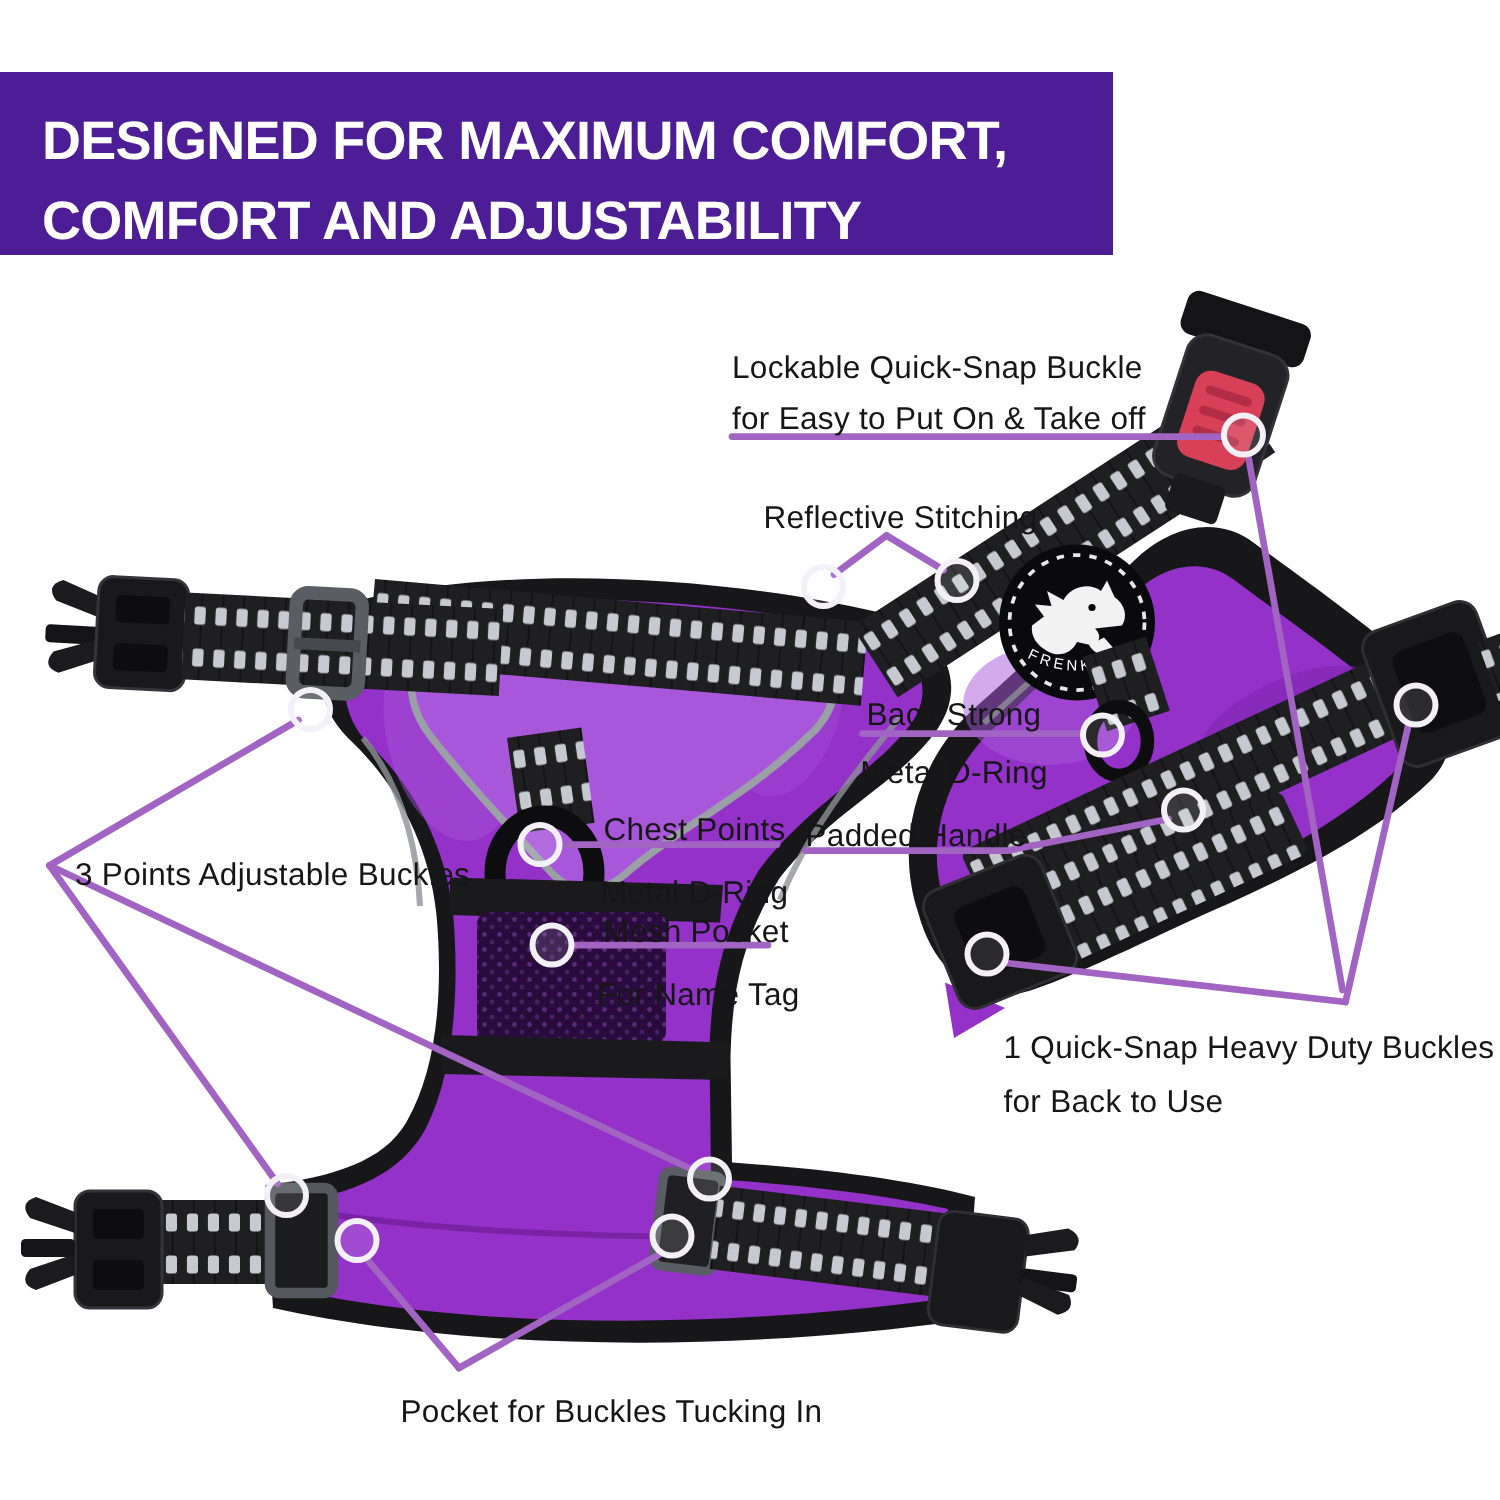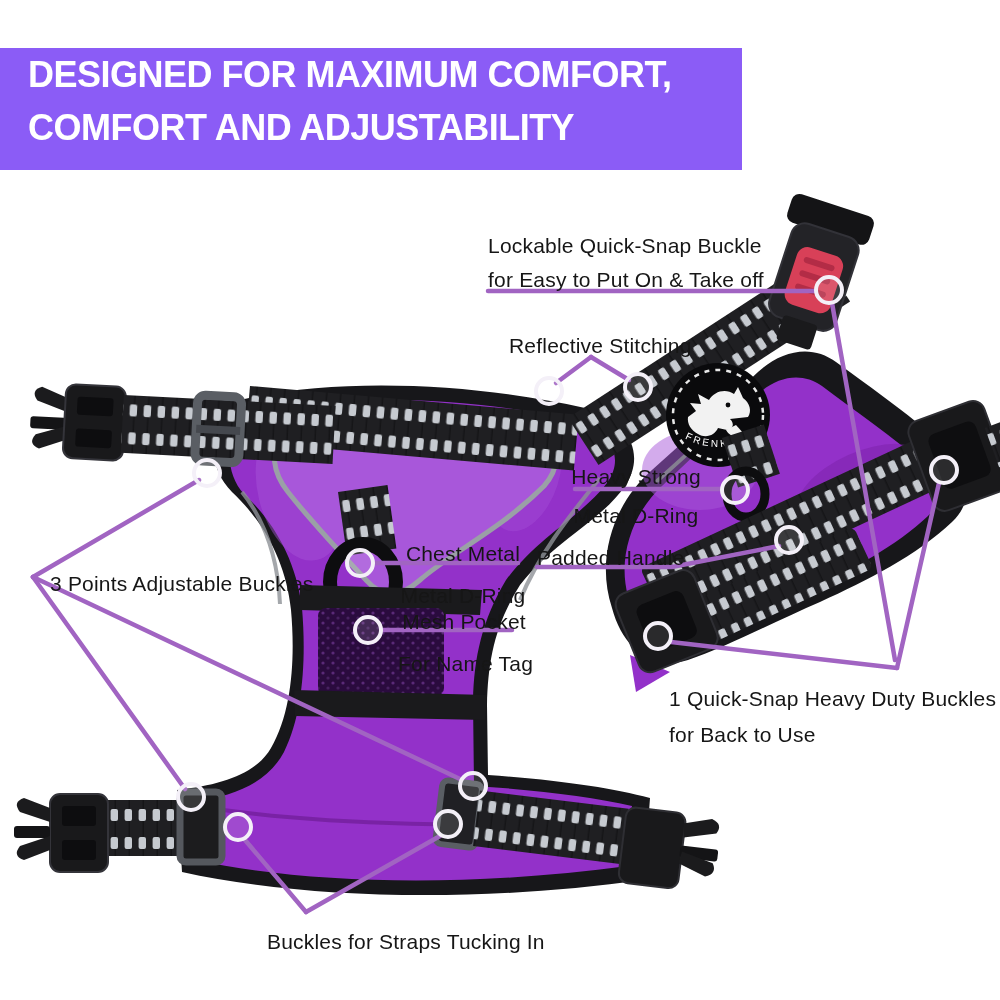--- a/index.html
+++ b/index.html
@@ -1,21 +1,21 @@
 <!DOCTYPE html>
 <html><head>
 <meta charset="utf-8">
 <style>
   html,body{margin:0;padding:0;background:#ffffff;}
   #stage{position:relative;width:1000px;height:1000px;background:#ffffff;overflow:hidden;
          font-family:"Liberation Sans", sans-serif;}
   #art{position:absolute;left:0;top:0;}
-  .banner{position:absolute;left:0;top:48px;width:742px;height:122px;background:#8b5cf6;
+  .banner{position:absolute;left:0;top:48px;width:742px;height:122px;background:#4c1d95;
           color:#ffffff;font-weight:bold;font-size:36px;line-height:53px;
-          padding:0 0 0 28px;box-sizing:border-box;letter-spacing:-0.5px;}
+          padding:19px 0 0 28px;box-sizing:border-box;letter-spacing:-0.5px;}
   .banner span{display:block;white-space:nowrap;}
   .lbl{position:absolute;font-size:21px;line-height:34px;color:#161616;white-space:nowrap;
        letter-spacing:0.2px;}
   .lbl.center{text-align:center;}
   .lbl span{display:block;}
   .lh39{line-height:39px;} .lh42{line-height:42px;} .lh36{line-height:36px;}
 </style>
 </head>
 <body>
 
@@ -221,26 +221,26 @@
   <div class="lbl" style="left:488px;top:229px;">
     <span>Lockable Quick-Snap Buckle</span>
     <span>for Easy to Put On &amp; Take off</span>
   </div>
 
   <div class="lbl" style="left:509px;top:329px;">
     <span>Reflective Stitching</span>
   </div>
 
   <div class="lbl center lh39" style="left:556px;top:457px;width:160px;">
-    <span>Heavy Strong</span>
+    <span>Back Strong</span>
     <span>Metal D-Ring</span>
   </div>
 
   <div class="lbl center lh42" style="left:398px;top:533px;width:130px;">
-    <span>Chest Metal</span>
+    <span>Chest Points</span>
     <span>Metal D-Ring</span>
   </div>
 
   <div class="lbl center lh42" style="left:398px;top:601px;width:132px;">
     <span>Mesh Pocket</span>
     <span>For Name Tag</span>
   </div>
 
   <div class="lbl" style="left:537px;top:541px;">
     <span>Padded Handle</span>
@@ -249,16 +249,16 @@
   <div class="lbl" style="left:50px;top:567px;text-align:center;">
     <span>3 Points Adjustable Buckles</span>
   </div>
 
   <div class="lbl lh36" style="left:669px;top:681px;">
     <span>1 Quick-Snap Heavy Duty Buckles</span>
     <span>for Back to Use</span>
   </div>
 
   <div class="lbl" style="left:267px;top:925px;">
-    <span>Buckles for Straps Tucking In</span>
+    <span>Pocket for Buckles Tucking In</span>
   </div>
 
 </div>
 
 </body></html>

